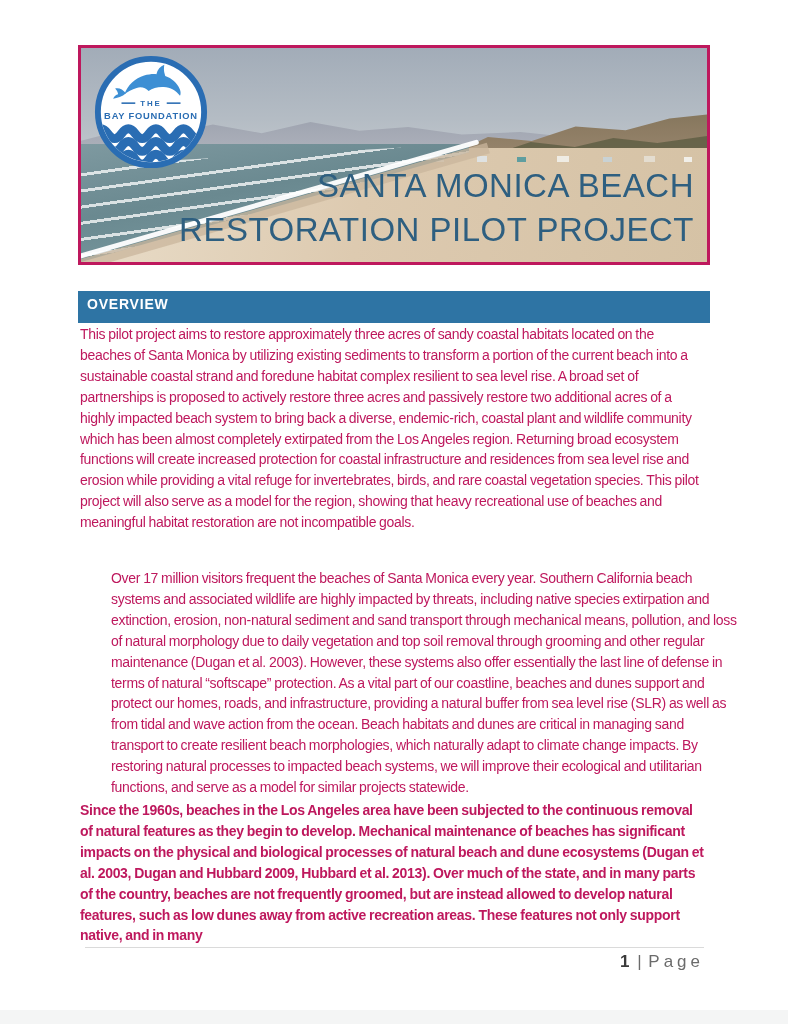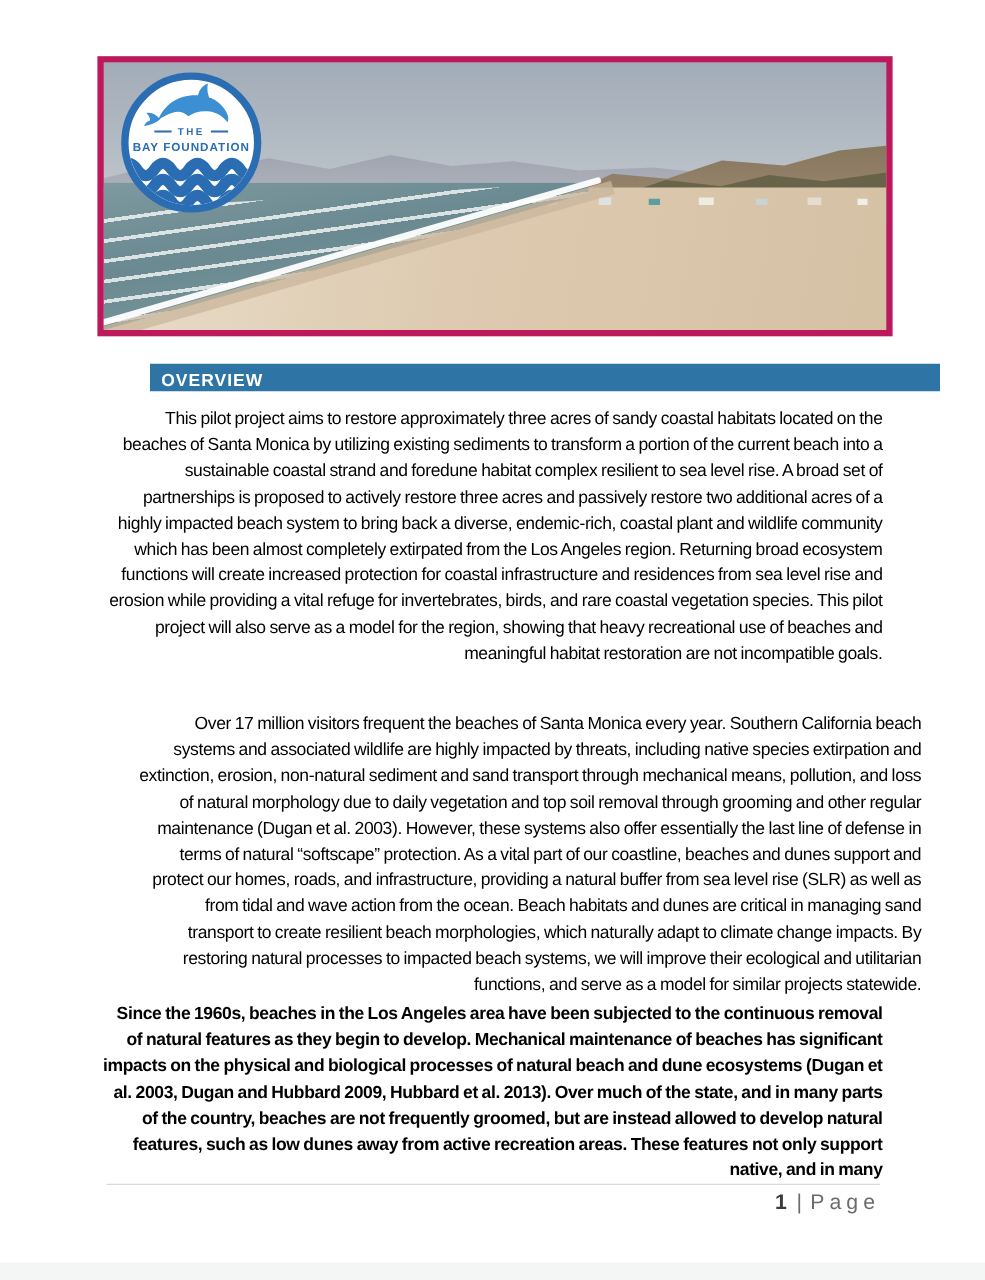--- a/index.html
+++ b/index.html
@@ -1,21 +1,21 @@
 <!DOCTYPE html>
 <html><head>
 <meta charset="utf-8">
 <style>
   html,body{margin:0;padding:0;background:#ffffff;}
   .page{position:relative;width:788px;height:1024px;background:#ffffff;overflow:hidden;
         font-family:"Liberation Sans",sans-serif;}
   .page-edge{position:absolute;left:0;bottom:0;width:100%;height:14px;background:#f4f5f5;}
 
   
-  .photo{position:absolute;left:78px;top:45px;width:626px;height:214px;border:5px solid #be185d;
+  .photo{position:absolute;left:78px;top:45px;width:626px;height:214px;border:3px solid #be185d;
          overflow:hidden;background:#b6bec6;}
   .sky{position:absolute;left:0;top:0;width:100%;height:60%;
        background:linear-gradient(180deg,#a2acb8 0%,#b4bcc4 55%,#c8ccd1 100%);}
   .mountains{position:absolute;left:0;top:48px;width:78%;height:62px;
        background:linear-gradient(180deg,#8f95a3 0%,#a7abb6 80%);opacity:.85;
        clip-path:polygon(0 72%,7% 58%,16% 64%,27% 46%,37% 60%,47% 42%,57% 56%,67% 50%,78% 62%,90% 58%,100% 66%,100% 100%,0 100%);}
   .bluff{position:absolute;right:0;top:52px;width:50%;height:66px;
        background:linear-gradient(180deg,#7e7257 0%,#8d7c63 45%,#9b8870 100%);
        clip-path:polygon(0 88%,8% 72%,20% 78%,30% 56%,44% 62%,58% 40%,74% 46%,88% 28%,100% 22%,100% 100%,0 100%);}
   .bluff-green{position:absolute;right:0;top:70px;width:44%;height:50px;opacity:.8;
@@ -33,26 +33,26 @@
        clip-path:polygon(0 18%,100% 0,100% 7%,0 100%);}
   .shore-foam{position:absolute;left:-6px;top:207px;width:420px;height:5px;background:rgba(255,255,255,.95);
        transform:rotate(-16deg);transform-origin:left center;border-radius:3px;}
   .wet-sand{position:absolute;left:-6px;top:213px;width:430px;height:11px;background:#c9b59c;opacity:.75;
        transform:rotate(-16deg);transform-origin:left center;}
   .photo-title{position:absolute;right:13px;bottom:10px;text-align:right;color:#2e5f80;
        font-size:33px;line-height:44px;font-weight:400;letter-spacing:.5px;white-space:nowrap;}
   .logo{position:absolute;left:11px;top:5px;width:118px;height:118px;}
 
   
-  .section-bar{position:absolute;left:78px;width:623px;height:22px;background:#2e74a4;color:#ffffff;
-       font-size:14px;font-weight:700;letter-spacing:.8px;line-height:26px;padding-left:9px;margin-left:42px;}
+  .section-bar{position:absolute;left:78px;width:623px;height:32px;background:#2e74a4;color:#ffffff;
+       font-size:14px;font-weight:700;letter-spacing:.8px;line-height:26px;padding-left:9px;}
   .bar-overview{top:291px;}
   .bar-background{top:536px;}
-  .para{position:absolute;left:80px;width:626px;color:#000000;font-size:14px;line-height:20.9px;
-       letter-spacing:-0.3px;word-spacing:-0.6px;text-align:right;}
+  .para{position:absolute;left:80px;width:626px;color:#be185d;font-size:14px;line-height:20.9px;
+       letter-spacing:-0.3px;word-spacing:-0.6px;}
   .para-1{top:324px;}
   .para-2{top:568px;margin-left:31px;}
   .para-3{top:800px;font-weight:bold;}
 
   
   .footer-rule{position:absolute;left:85px;top:947px;width:619px;height:1px;background:#dadada;}
   .footer-text{position:absolute;right:84px;top:952px;font-size:17px;color:#595959;}
   .footer-text .num{font-weight:700;color:#3b3b3b;letter-spacing:1px;}
   .footer-text .sep{margin:0 2px;color:#6b6b6b;}
   .footer-text .lbl{letter-spacing:4px;color:#6b6b6b;}
@@ -99,20 +99,24 @@
             <circle cx="60" cy="60" r="51"></circle>
           </clipPath>
         <g clip-path="url(#wave-clip)" stroke="#2a6db3" fill="none">
           <path d="M2 82 q7 -10 14 0 t14 0 t14 0 t14 0 t14 0 t14 0 t14 0 t14 0" stroke-width="9"></path>
           <path d="M2 95 q7 -10 14 0 t14 0 t14 0 t14 0 t14 0 t14 0 t14 0 t14 0" stroke-width="9"></path>
           <path d="M2 108 q7 -10 14 0 t14 0 t14 0 t14 0 t14 0 t14 0 t14 0 t14 0" stroke-width="9"></path>
         </g>
       </g>
     </svg>
 
+    <div class="photo-title">
+      <div>SANTA MONICA BEACH</div>
+      <div>RESTORATION PILOT PROJECT</div>
+    </div>
   </div>
 
   <div class="section-bar bar-overview">OVERVIEW</div>
   <div class="para para-1">This pilot project aims to restore approximately three acres of sandy coastal habitats located on the beaches of Santa Monica by utilizing existing sediments to transform a portion of the current beach into a sustainable coastal strand and foredune habitat complex resilient to sea level rise.  A broad set of partnerships is proposed to actively restore three acres and passively restore two additional acres of a highly impacted beach system to bring back a diverse, endemic-rich, coastal plant and wildlife community which has been almost completely extirpated from the Los Angeles region.  Returning broad ecosystem functions will create increased protection for coastal infrastructure and residences from sea level rise and erosion while providing a vital refuge for invertebrates, birds, and rare coastal vegetation species. This pilot project will also serve as a model for the region, showing that heavy recreational use of beaches and meaningful habitat restoration are not incompatible goals.</div>
 
   <div class="para para-2">Over 17 million visitors frequent the beaches of Santa Monica every year.  Southern California beach systems and associated wildlife are highly impacted by threats, including native species extirpation and extinction, erosion, non-natural sediment and sand transport through mechanical means, pollution, and loss of natural morphology due to daily vegetation and top soil removal through grooming and other regular maintenance (Dugan et al. 2003).  However, these systems also offer essentially the last line of defense in terms of natural “softscape” protection.  As a vital part of our coastline, beaches and dunes support and protect our homes, roads, and infrastructure, providing a natural buffer from sea level rise (SLR) as well as from tidal and wave action from the ocean.  Beach habitats and dunes are critical in managing sand transport to create resilient beach morphologies, which naturally adapt to climate change impacts.  By restoring natural processes to impacted beach systems, we will improve their ecological and utilitarian functions, and serve as a model for similar projects statewide.</div>
   <div class="para para-3">Since the 1960s, beaches in the Los Angeles area have been subjected to the continuous removal of natural features as they begin to develop.  Mechanical maintenance of beaches has significant impacts on the physical and biological processes of natural beach and dune ecosystems (Dugan et al. 2003, Dugan and Hubbard 2009, Hubbard et al. 2013).  Over much of the state, and in many parts of the country, beaches are not frequently groomed, but are instead allowed to develop natural features, such as low dunes away from active recreation areas.  These features not only support native, and in many</div>
 
   <div class="footer-rule"></div>
   <div class="footer-text">

